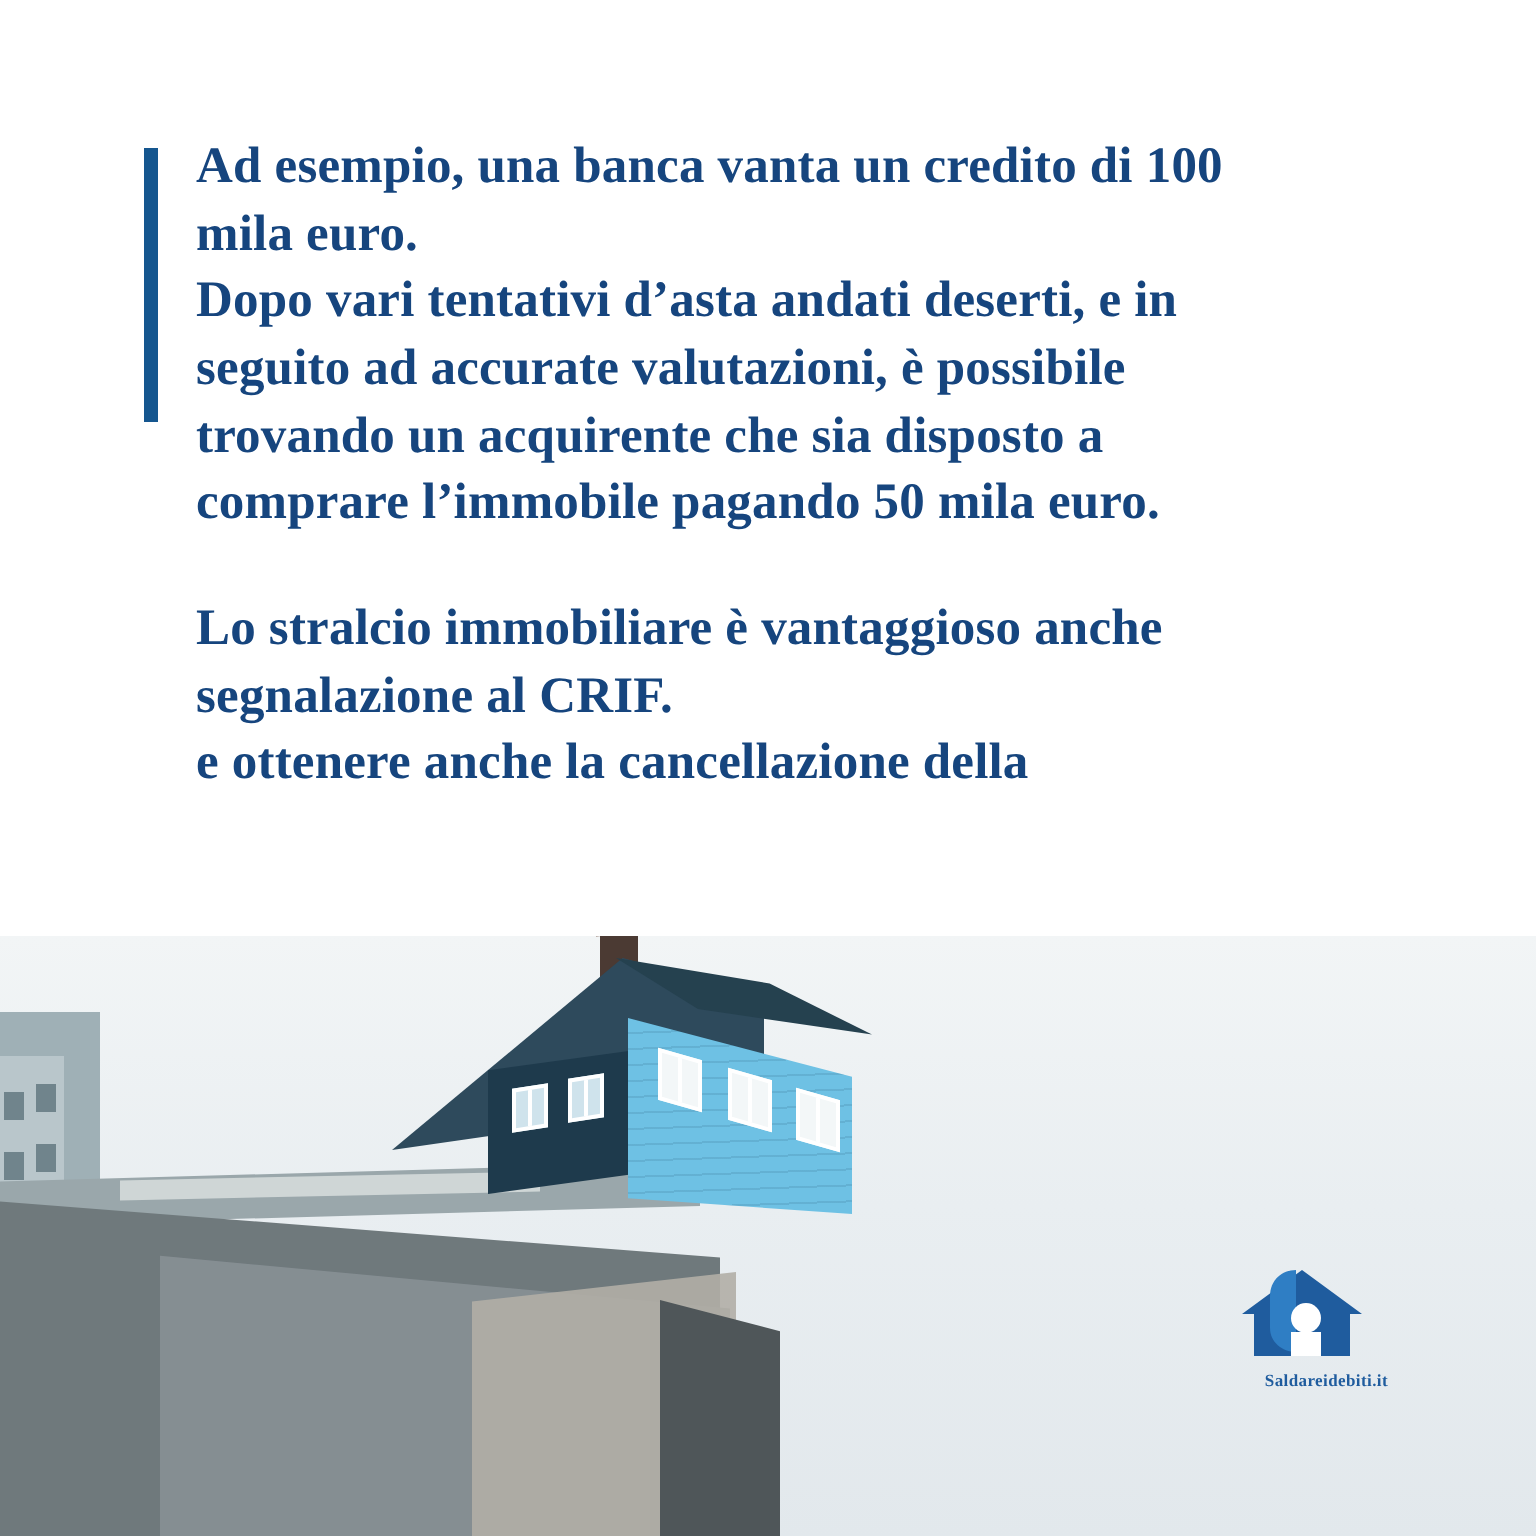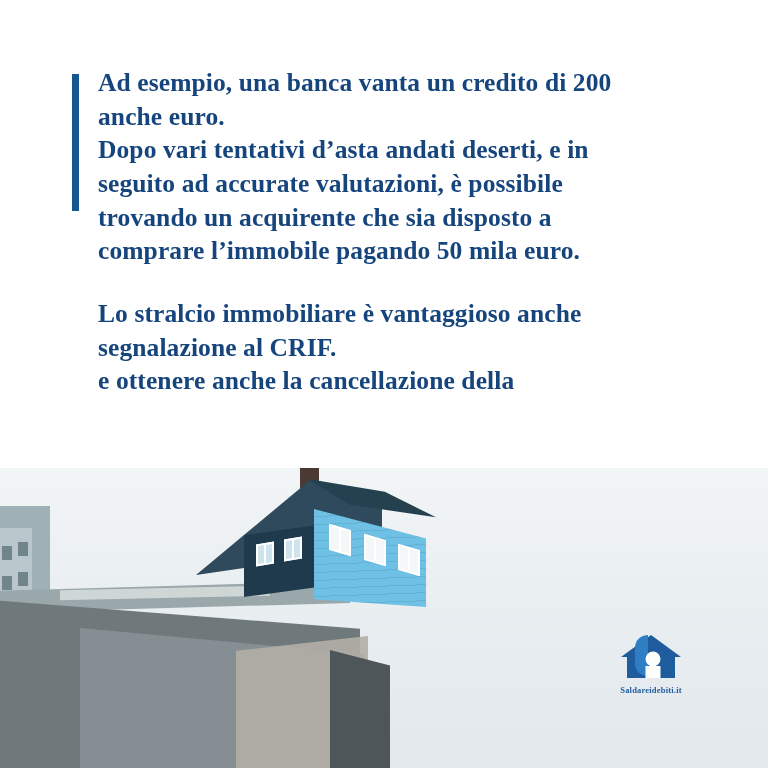--- a/index.html
+++ b/index.html
@@ -245,21 +245,21 @@
   .w3 { left: 202px; top: 84px; width: 22px; height: 26px; transform: skewY(16deg); }
   .w4 { left: 60px;  top: 80px; width: 18px; height: 22px; transform: skewY(-9deg); background:#cfe3ec; }
   .w5 { left: 88px;  top: 75px; width: 18px; height: 22px; transform: skewY(-9deg); background:#cfe3ec; }
 
   
   .logo {
     position: absolute;
     right: 74px;
     bottom: 73px;
     width: 86px;
-    text-align: center;
+    text-align: right;
   }
   .logo-mark {
     position: relative;
     width: 72px;
     height: 50px;
     margin: 0 auto 3px auto;
   }
   .logo-text {
     font-family: "Liberation Serif", serif;
     font-size: 8.5px;
@@ -269,22 +269,22 @@
   }
 </style>
 </head>
 <body>
 
 <div class="slide">
 
   <div class="text-block">
     <div class="accent-bar"></div>
     <div class="paragraphs">
-      <p class="para">Ad esempio, una banca vanta un credito di 200</p>
-      <p class="para">anche euro.</p>
+      <p class="para">Ad esempio, una banca vanta un credito di 100</p>
+      <p class="para">mila euro.</p>
       <p class="para">Dopo vari tentativi d’asta andati deserti, e in</p>
       <p class="para">seguito ad accurate valutazioni, è possibile</p>
       <p class="para">trovando un acquirente che sia disposto a</p>
       <p class="para">comprare l’immobile pagando 50 mila euro.</p>
       <div class="para-gap"></div>
       <p class="para">Lo stralcio immobiliare è vantaggioso anche</p>
       <p class="para">segnalazione al CRIF.</p>
       <p class="para">e ottenere anche la cancellazione della</p>
     </div>
   </div>

